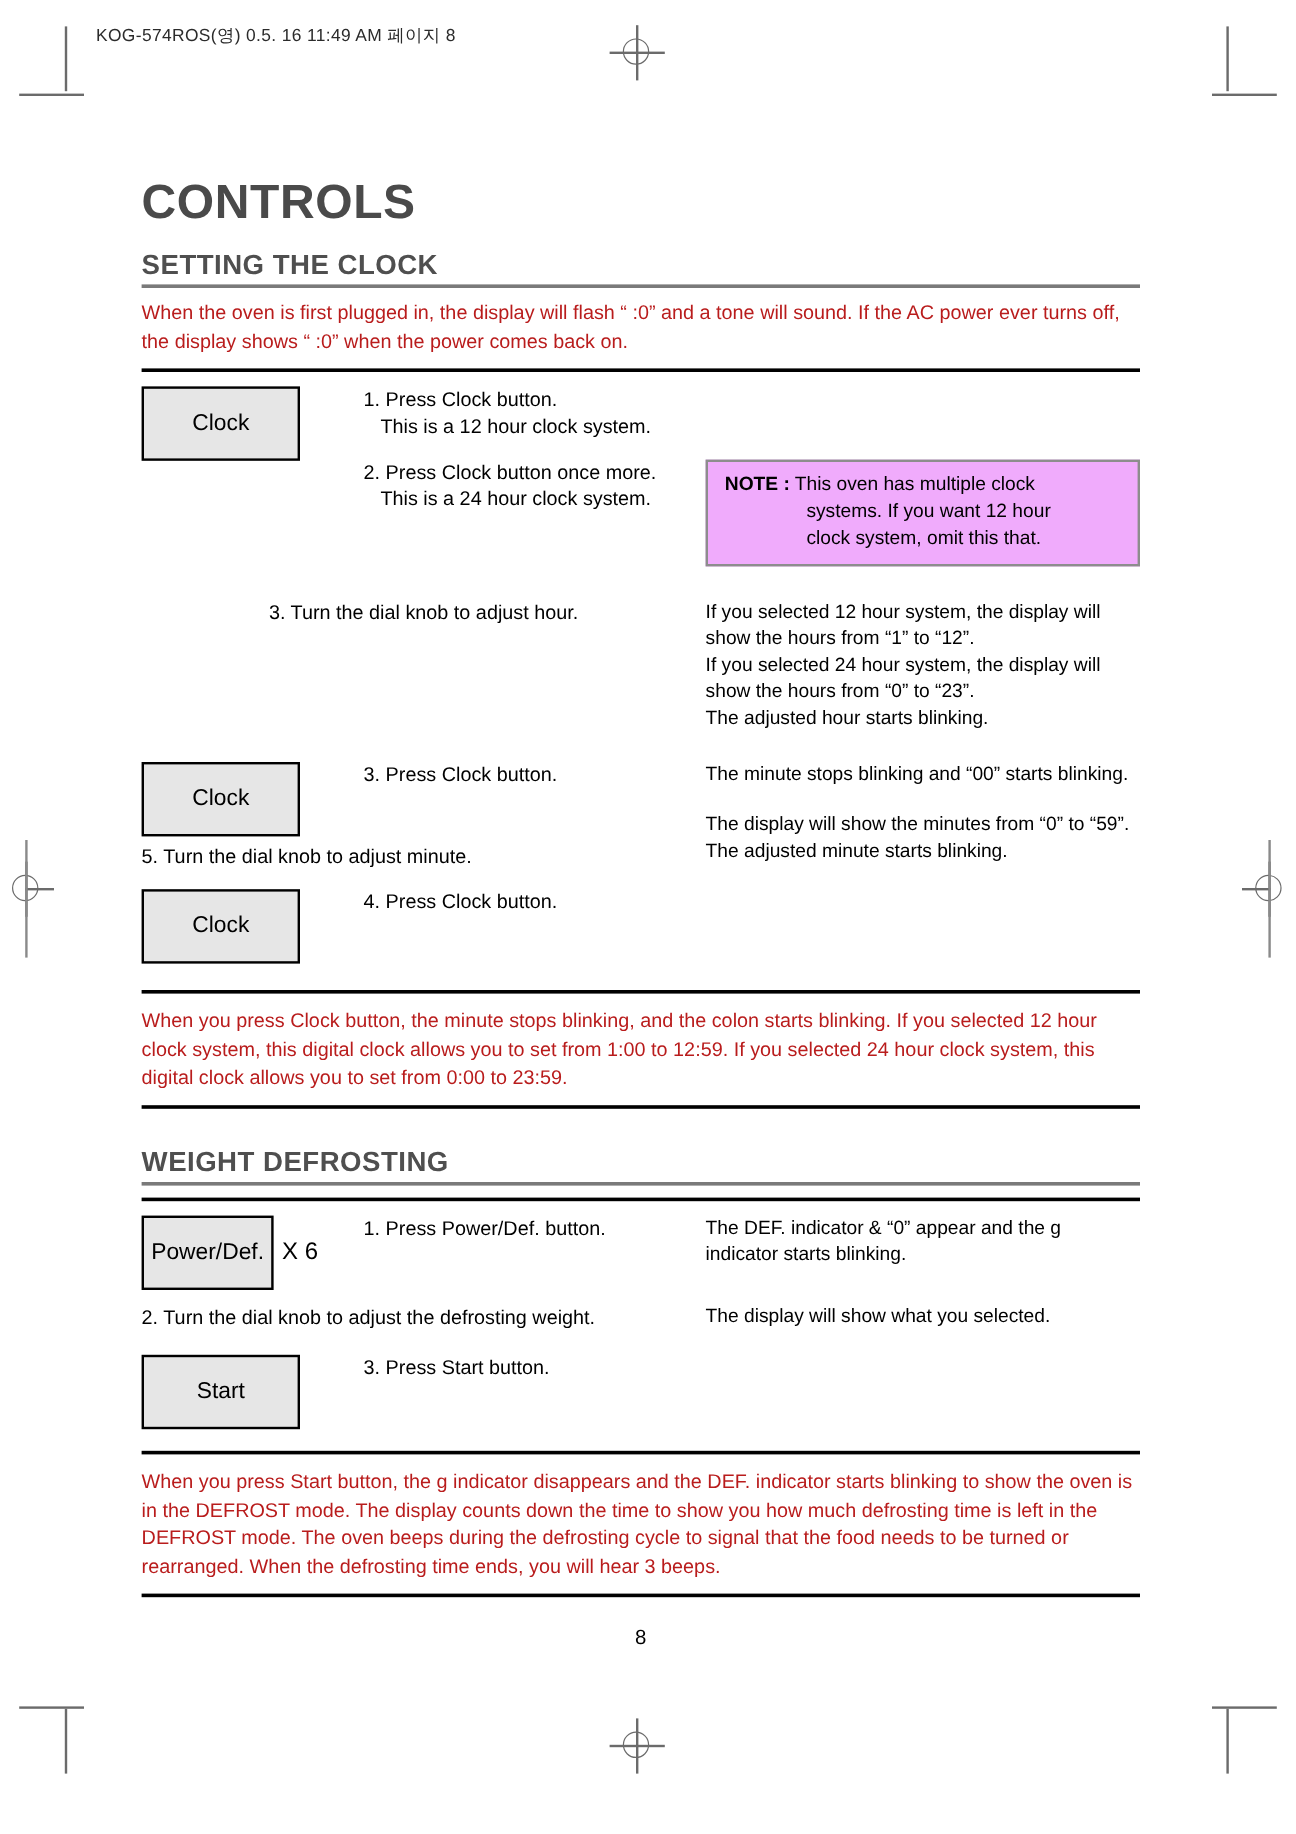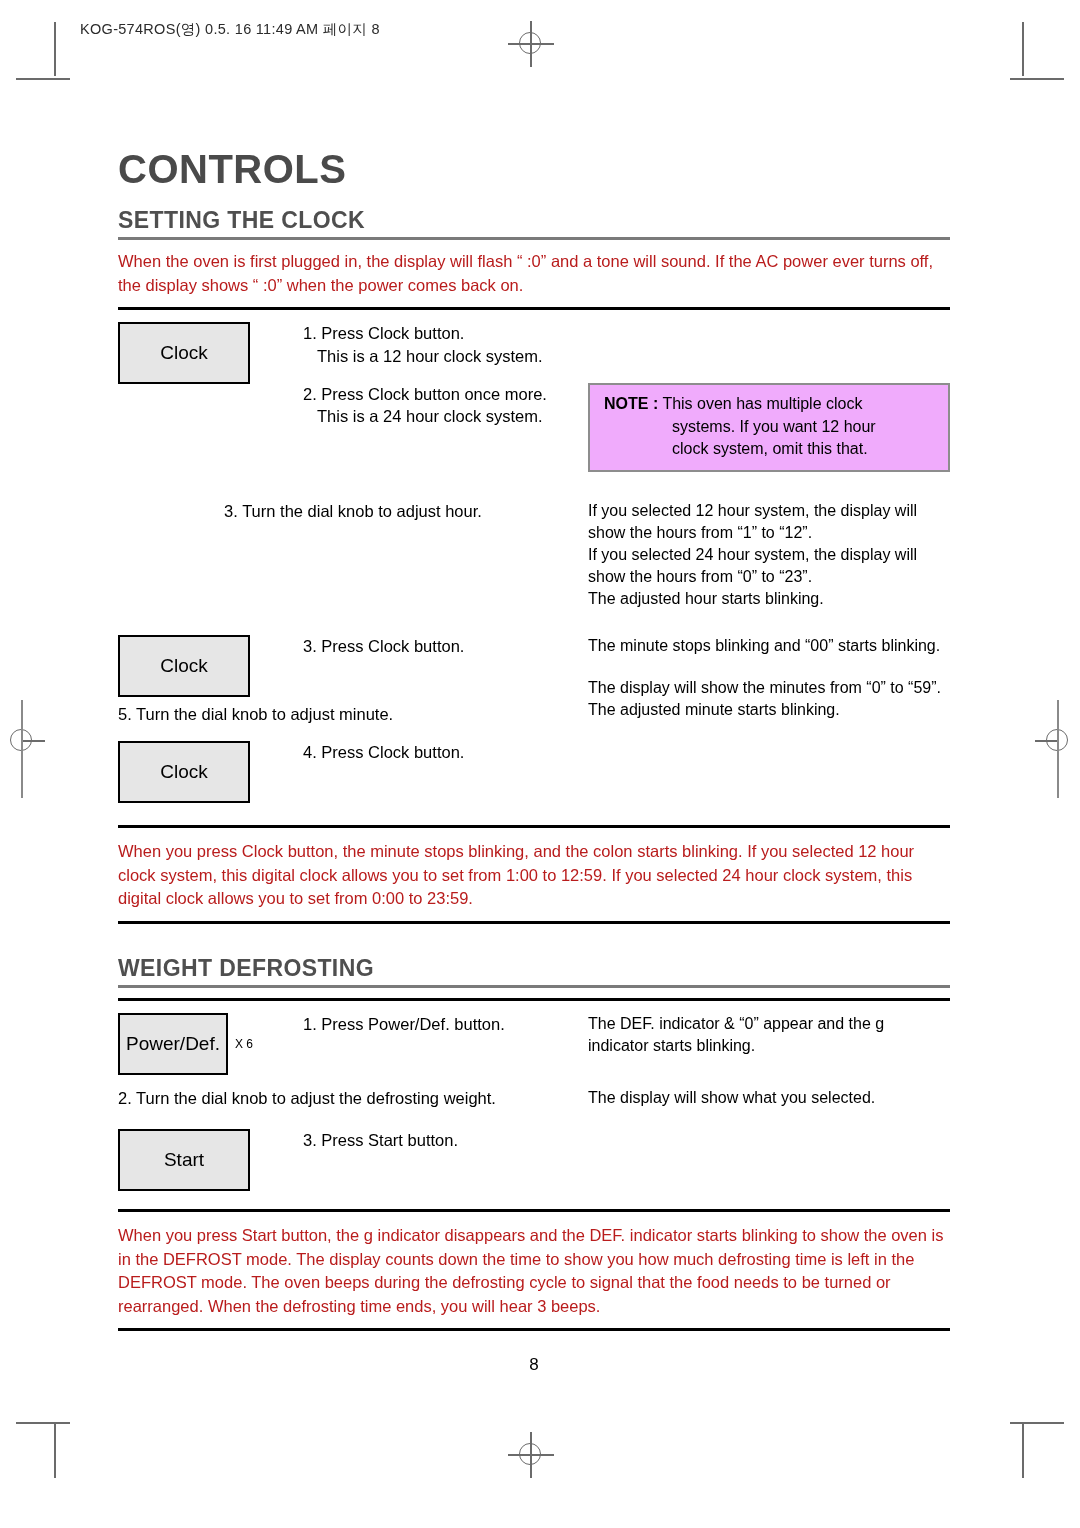--- a/index.html
+++ b/index.html
@@ -146,21 +146,21 @@
     box-sizing: border-box;
   }
   .key-btn.wide {
     width: 110px;
   }
   .btn-wrap {
     display: flex;
     align-items: center;
   }
   .btn-mult {
-    font-size: 12px;
+    font-size: 20px;
     margin-left: 7px;
   }
 
   .step-text {
     font-size: 16.5px;
     line-height: 1.36;
   }
   .step-text .sub {
     display: block;
     padding-left: 14px;

